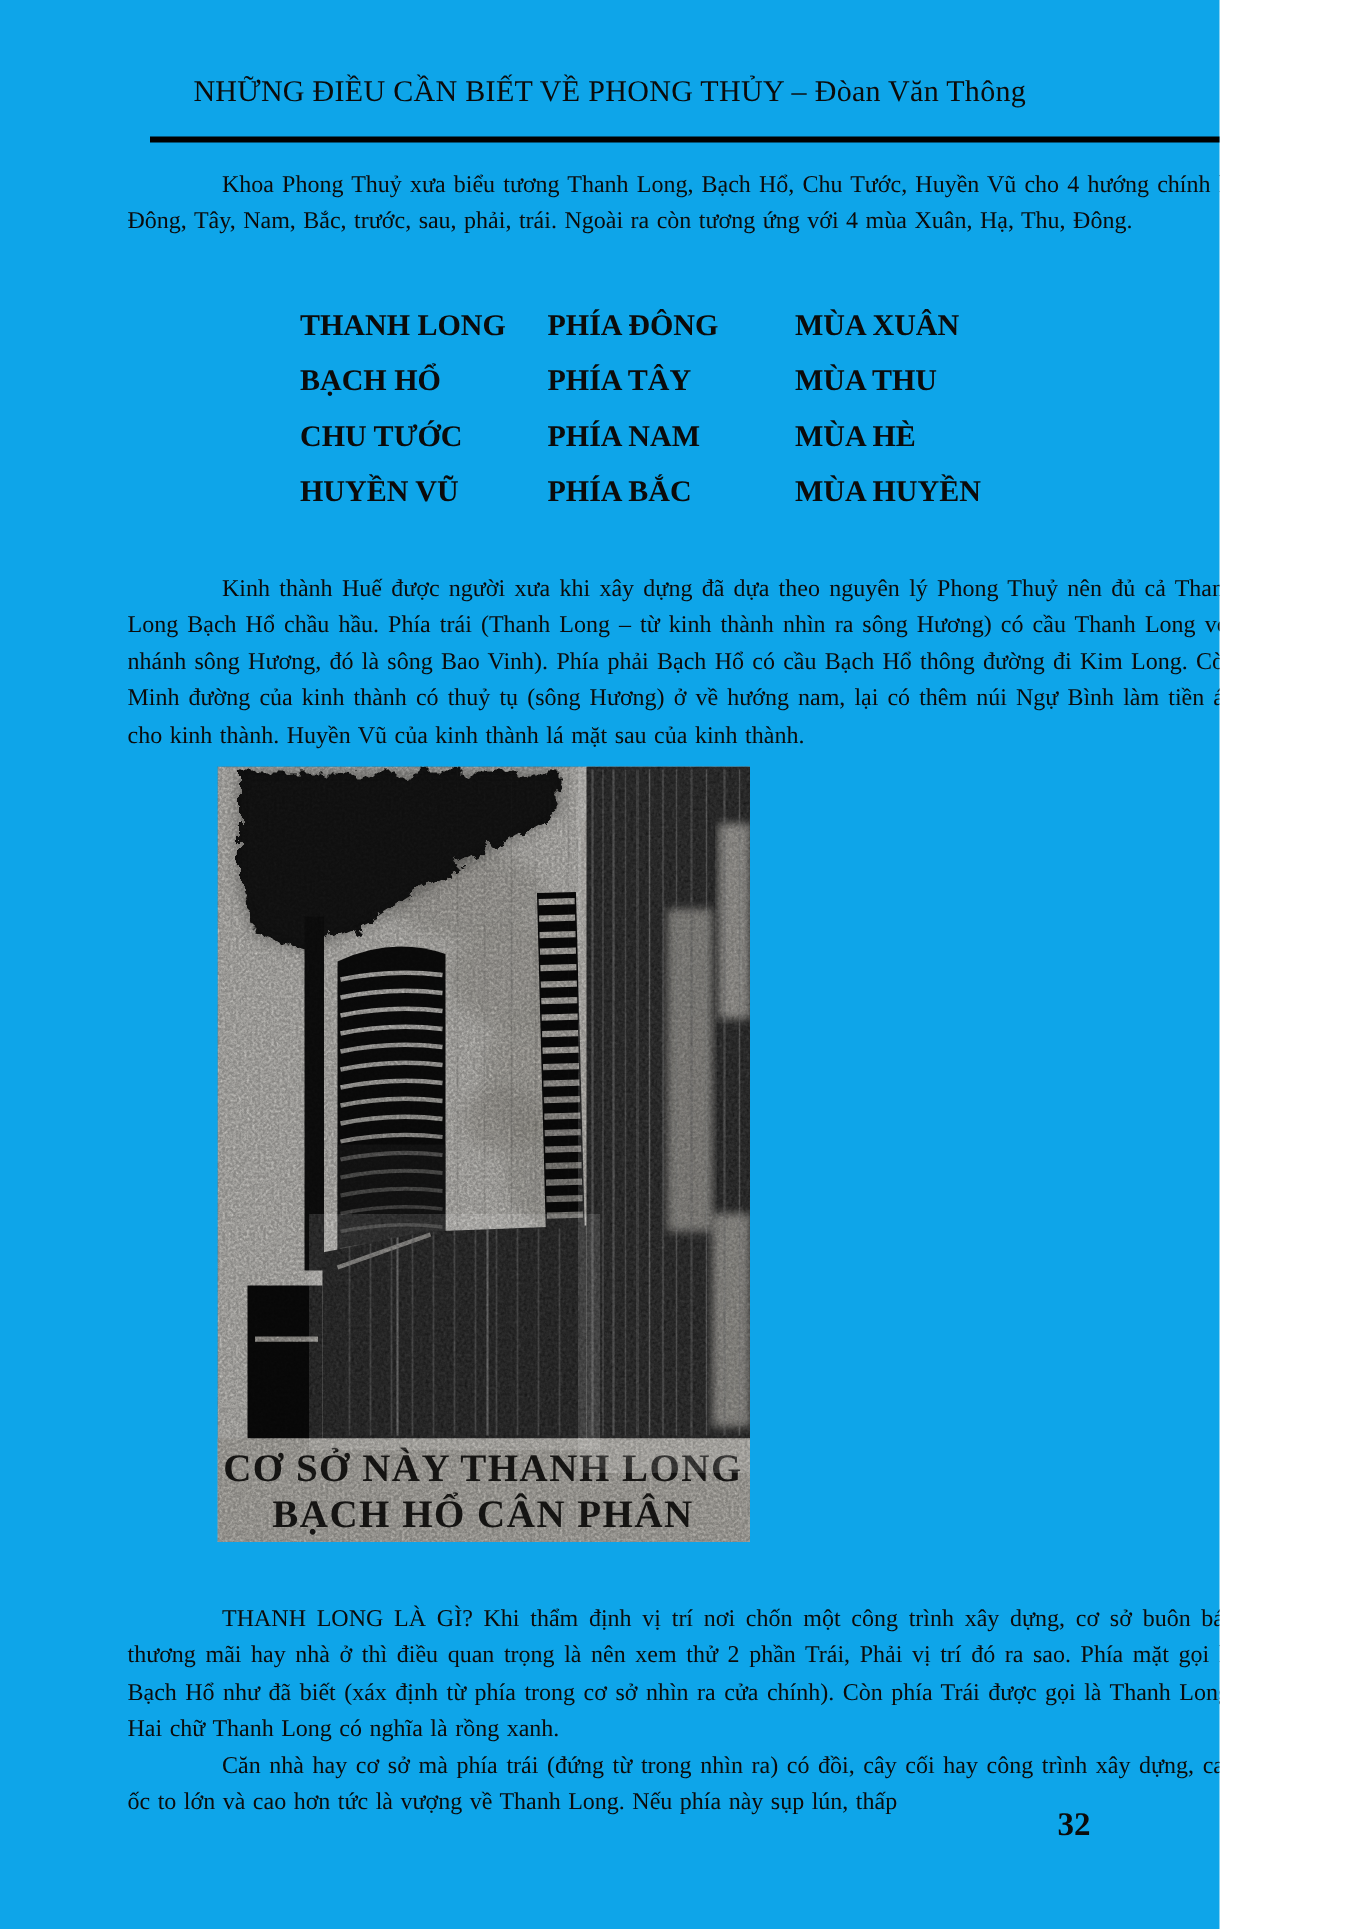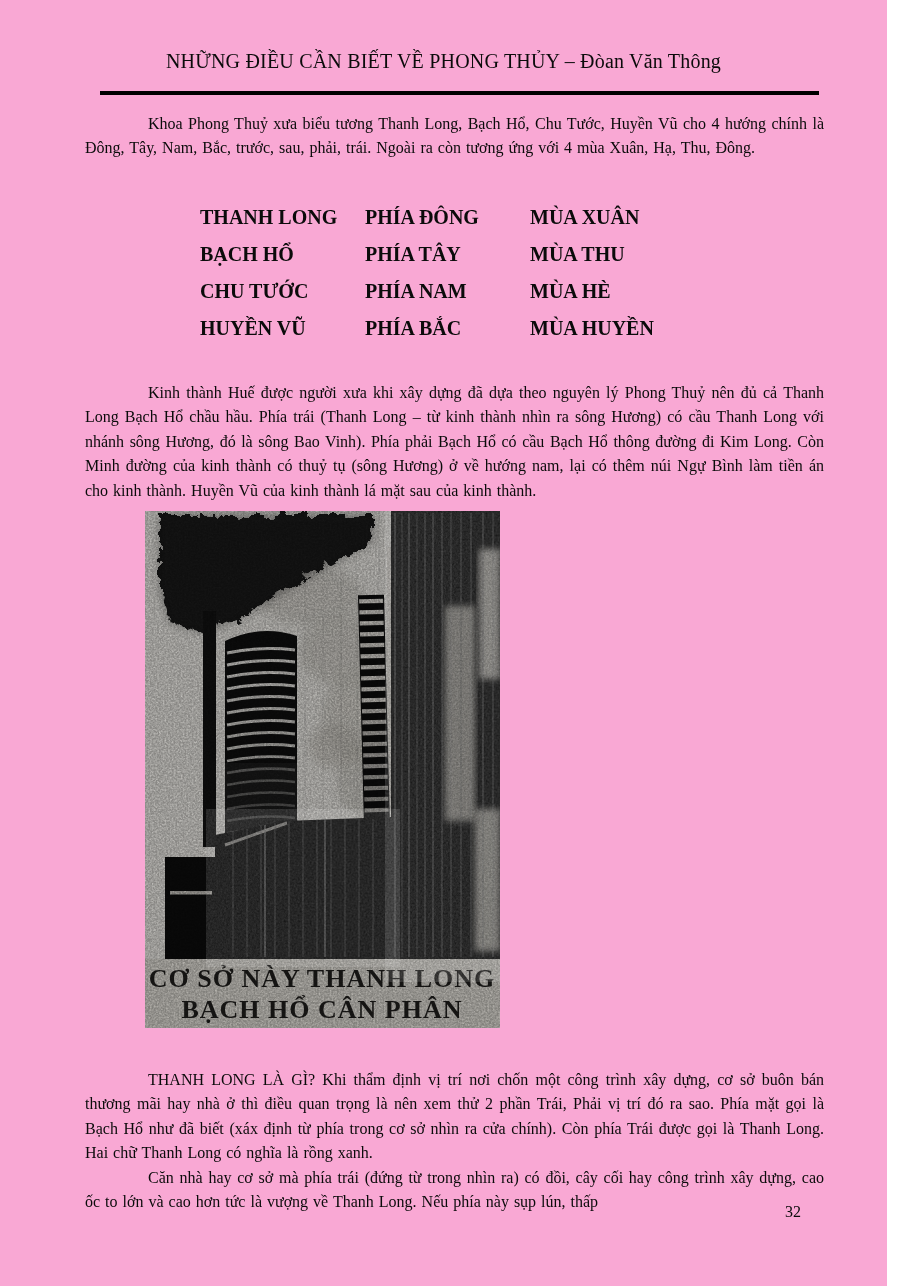--- a/index.html
+++ b/index.html
@@ -1,19 +1,19 @@
 <!DOCTYPE html>
 <html><head>
 <meta charset="utf-8">
 <style>
   html,body{margin:0;padding:0;background:#ffffff;}
   .page{
     position:relative;
-    width:887px;height:1286px;
-    background:#f9a8d4;
+    width:813px;height:1286px;
+    background:#0ea5e9;
     font-family:"Liberation Serif", serif;
     color:#0b0b0b;
     overflow:hidden;
   }
   .header-title{
     position:absolute;top:50px;left:0;width:100%;
     text-align:center;font-size:20px;letter-spacing:.2px;
   }
   .rule{
     position:absolute;top:91px;left:100px;width:719px;height:4px;
@@ -36,21 +36,22 @@
   }
   .fs-row{display:flex;height:25px;line-height:25px;margin-top:12px;}
   .fs-row .c1{width:165px;}
   .fs-row .c2{width:165px;}
   .figure{
     position:absolute;top:511px;left:145px;width:355px;height:517px;
   }
   .figure svg{display:block;}
   .page-number{
     position:absolute;top:1203px;right:86px;
-    font-size:16px;
+    font-size:22px;
+    font-weight:bold;
   }
 </style>
 </head>
 <body>
 
 <div class="page">
 
   <div class="header-title">NHỮNG ĐIỀU CẦN BIẾT VỀ PHONG THỦY – Đòan Văn Thông</div>
   <div class="rule"></div>
 

